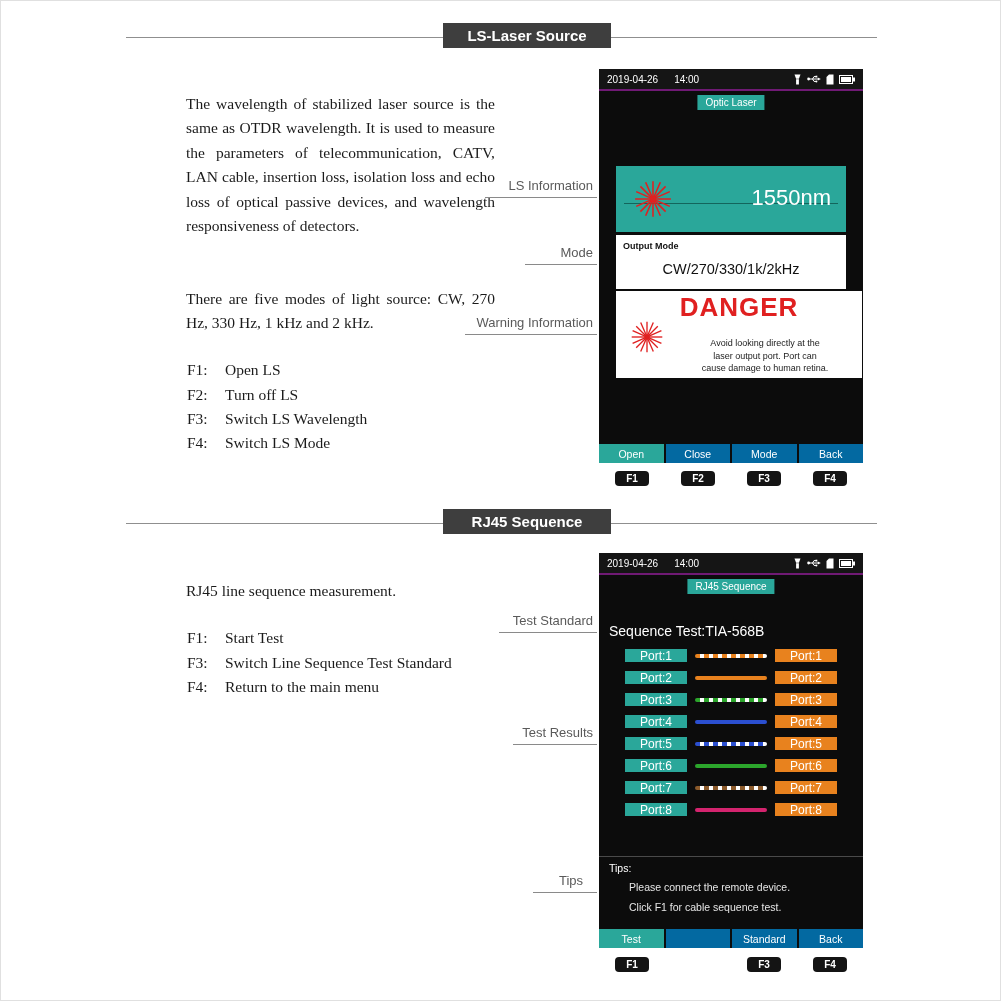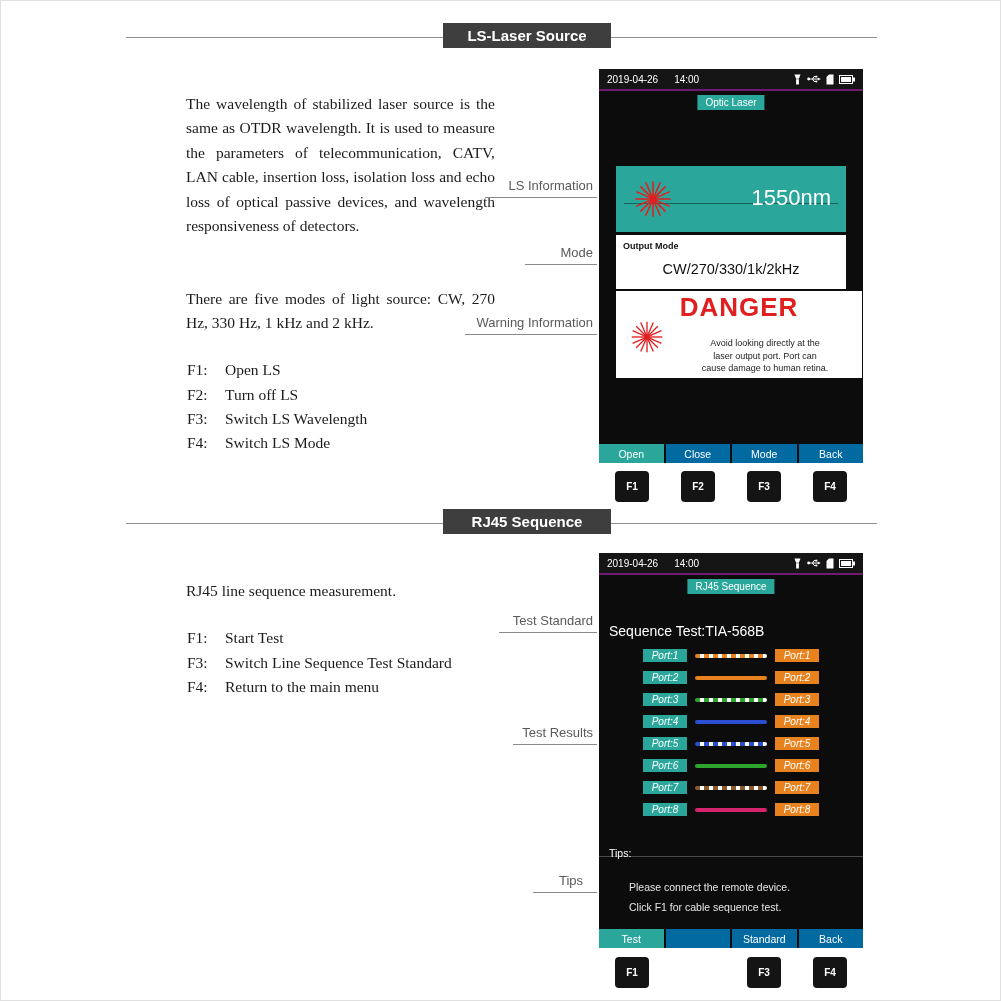--- a/index.html
+++ b/index.html
@@ -44,34 +44,34 @@
   .danger-text { position:absolute; top:46px; left:56px; right:4px; font-size:9px; line-height:12.5px;
                  color:#222; text-align:center; }
 
   .softkeys { position:absolute; bottom:0; left:0; right:0; height:19px; display:flex; gap:2px; background:#0c0c0c; }
   .softkey { flex:1; background:#0369a1; color:#fff; font-size:10.5px; display:flex; align-items:center;
              justify-content:center; cursor:pointer; }
   .softkey.active { background:#2aa79a; }
 
   .fchips { position:absolute; left:598px; width:264px; height:16px; display:grid;
             grid-template-columns:repeat(4,1fr); justify-items:center; }
-  .fchip { min-width:34px; height:31px; background:#141414; color:#fff; border-radius:4px; font-size:10px;
+  .fchip { min-width:34px; height:15px; background:#141414; color:#fff; border-radius:4px; font-size:10px;
            font-weight:bold; display:flex; align-items:center; justify-content:center; padding:0 4px; cursor:pointer; }
   .fchip.empty { visibility:hidden; }
 
   .seq-test { position:absolute; top:70px; left:10px; color:#fff; font-size:14px; }
   .ports { position:absolute; top:96px; left:0; right:0; display:flex; flex-direction:column; gap:9px; align-items:center; }
   .port-row { display:flex; align-items:center; gap:8px; height:13px; }
-  .port-badge { width:44px; height:13px; font-size:10px; color:#fff; display:flex; align-items:center; justify-content:center;font-style:italic; }
+  .port-badge { width:62px; height:13px; font-size:12px; color:#fff; display:flex; align-items:center; justify-content:center; }
   .port-badge.left { background:#2aa79a; }
   .port-badge.right { background:#e8821e; }
   .wire { width:72px; height:4px; border-radius:2px; }
 
   .tips-divider { position:absolute; top:303px; left:0; right:0; height:1px; background:#4a4a4a; }
-  .tips-title { position:absolute; top:294px; left:10px; color:#fff; font-size:10.5px; }
+  .tips-title { position:absolute; top:309px; left:10px; color:#fff; font-size:10.5px; }
   .tips-line1 { position:absolute; top:328px; left:30px; color:#e6e6e6; font-size:10.5px; }
   .tips-line2 { position:absolute; top:348px; left:30px; color:#e6e6e6; font-size:10.5px; }
 </style>
 </head>
 <body>
 
 <div class="page">
 
   <div class="hr-line" style="top:36px"></div>
   <div class="banner" style="top:22px">LS-Laser Source</div>

